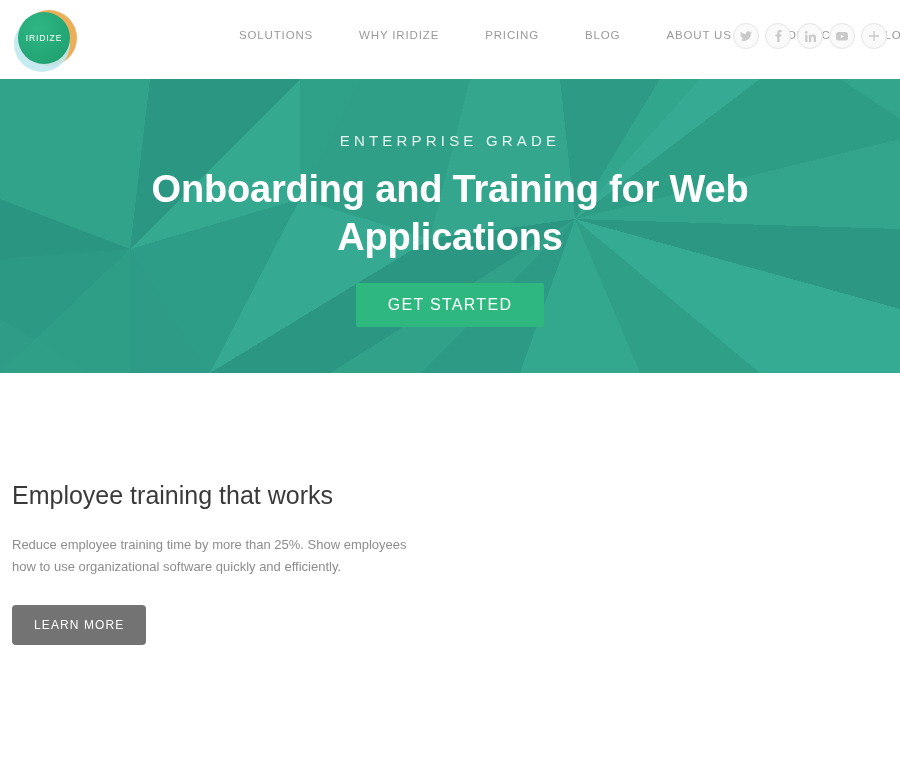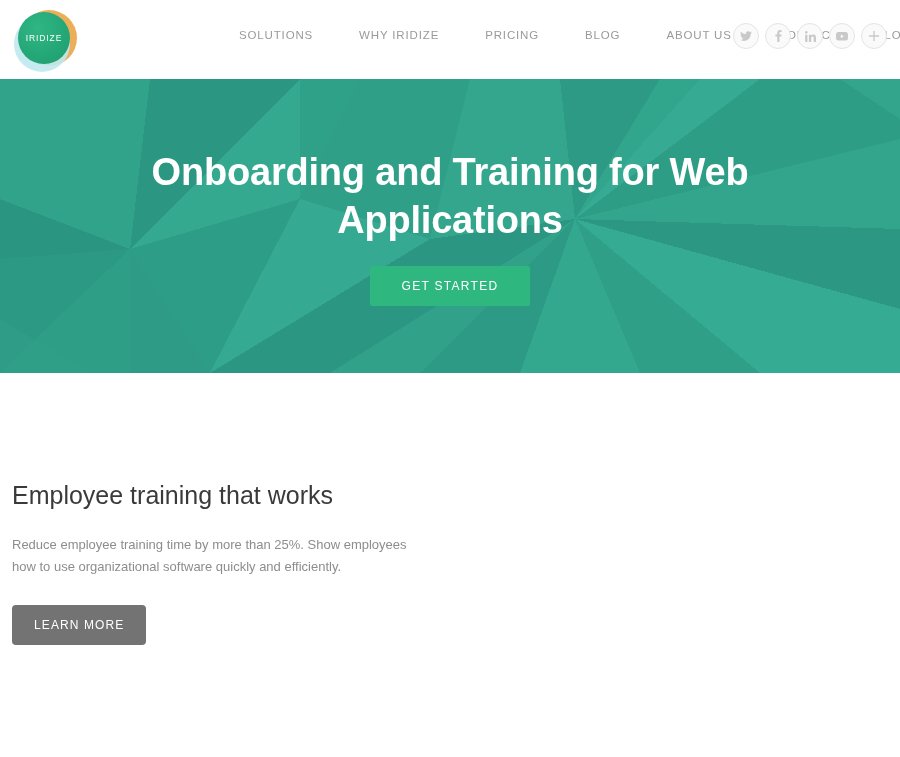--- a/index.html
+++ b/index.html
@@ -79,21 +79,21 @@
   }
   .hero-title {
     margin-top:16px;
     color:#ffffff; font-size:38px; font-weight:bold;
     line-height:48px; text-align:center; width:700px;
     letter-spacing:-.2px;
   }
   .hero-cta {
     margin-top:22px;
     background:#2eb87f; color:#ffffff;
-    font-size:12px; letter-spacing:1.3px;
+    font-size:16px; letter-spacing:1.3px;
     padding:13px 32px; border:none; border-radius:2px;
     cursor:pointer;
   }
 
   
   .feature {
     position:absolute; top:373px; left:0; width:900px; height:384px;
     background:#ffffff;
   }
   .feature-left {
@@ -194,20 +194,21 @@
       <polygon points="430,160 300,120 210,294" fill="#35a991"></polygon>
       <polygon points="300,120 130,170 210,294" fill="#2e9d87"></polygon>
       <polygon points="0,180 130,170 0,294" fill="#2e9c86" opacity=".55"></polygon>
       <polygon points="0,240 90,294 0,294" fill="#329f89" opacity=".5"></polygon>
       <polygon points="840,0 900,0 900,40" fill="#37ad94" opacity=".5"></polygon>
       <polygon points="575,140 660,0 700,0" fill="#31a38a" opacity=".6"></polygon>
     </g>
   </svg>
 
   <div class="hero-inner">
+    <div class="hero-kicker">ENTERPRISE GRADE</div>
     <h1 class="hero-title">Onboarding and Training for Web Applications</h1>
     <button class="hero-cta">GET STARTED</button>
   </div>
 </div>
 
 <div class="feature">
 
   <div class="feature-left">
     <h2 class="feature-title">Employee training that works</h2>
     <p class="feature-body">Reduce employee training time by more than 25%. Show employees how to use organizational software quickly and efficiently.</p>

